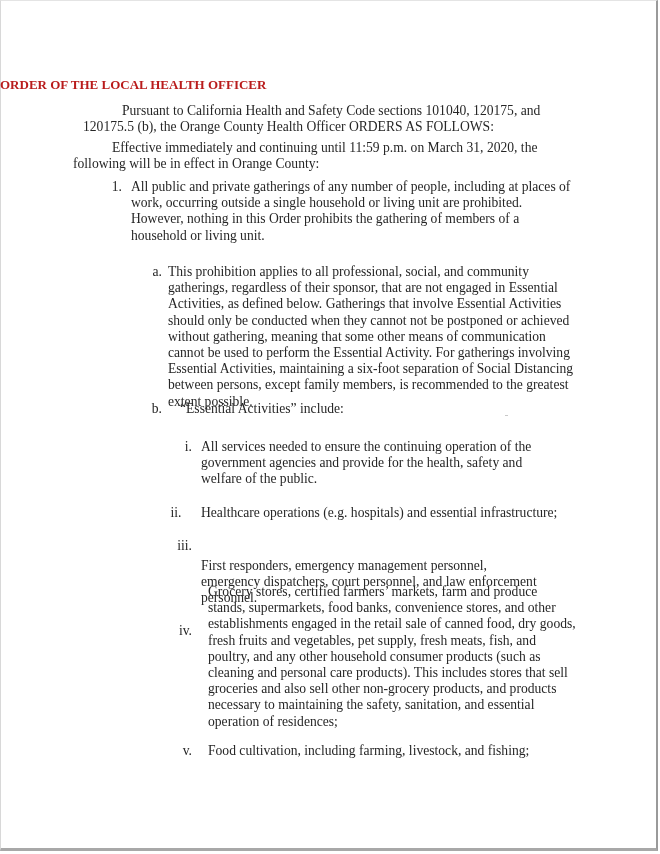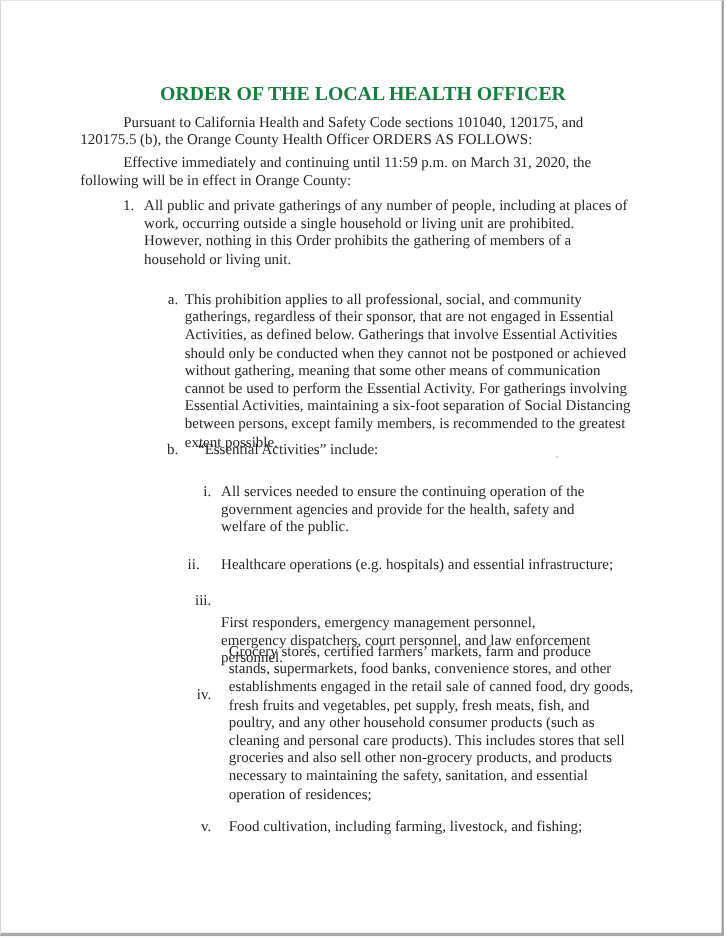--- a/index.html
+++ b/index.html
@@ -13,39 +13,39 @@
     border-bottom: 3px solid #a8a8a8;
     box-sizing: border-box;
   }
   .doc {
     position: absolute; left: 0; top: 0; width: 660px;
     font-family: "Liberation Serif", "DejaVu Serif", serif;
     font-size: 13.6px; line-height: 16.2px; color: #262626;
   }
   .title {
     position: absolute; left: 0; width: 660px; top: 77px;
-    text-align: center; font-weight: bold; font-size: 18px; color: #15803d;
+    font-weight: bold; font-size: 13px; color: #b91c1c;
   }
   .para { position: absolute; left: 73px; width: 510px; }
   .para .first { text-indent: 39px; }
   .item { position: absolute; }
   .item .marker { position: absolute; text-align: right; }
   .item .body { position: absolute; }
   .scan-speck { position: absolute; width: 3px; height: 1px; background: #c8c8c8; }
 </style>
 </head>
 <body>
 
 <div class="page"></div>
 
 <div class="doc">
 
   <div class="title">ORDER OF THE LOCAL HEALTH OFFICER</div>
 
-  <div class="para" style="top:103px;">
+  <div class="para" style="top:103px;margin-left:10px;">
     <div class="first">Pursuant to California Health and Safety Code sections 101040, 120175, and 120175.5 (b), the Orange County Health Officer ORDERS AS FOLLOWS:</div>
   </div>
 
   <div class="para" style="top:140px;">
     <div class="first">Effective immediately and continuing until 11:59 p.m. on March 31, 2020, the following will be in effect in Orange County:</div>
   </div>
 
   <div class="item" style="top:179px; left:0;">
     <span class="marker" style="left:100px; width:22px;">1.</span>
     <div class="body" style="left:131px; width:445px;">All public and private gatherings of any number of people, including at places of work, occurring outside a single household or living unit are prohibited. However, nothing in this Order prohibits the gathering of members of a household or living unit.</div>

